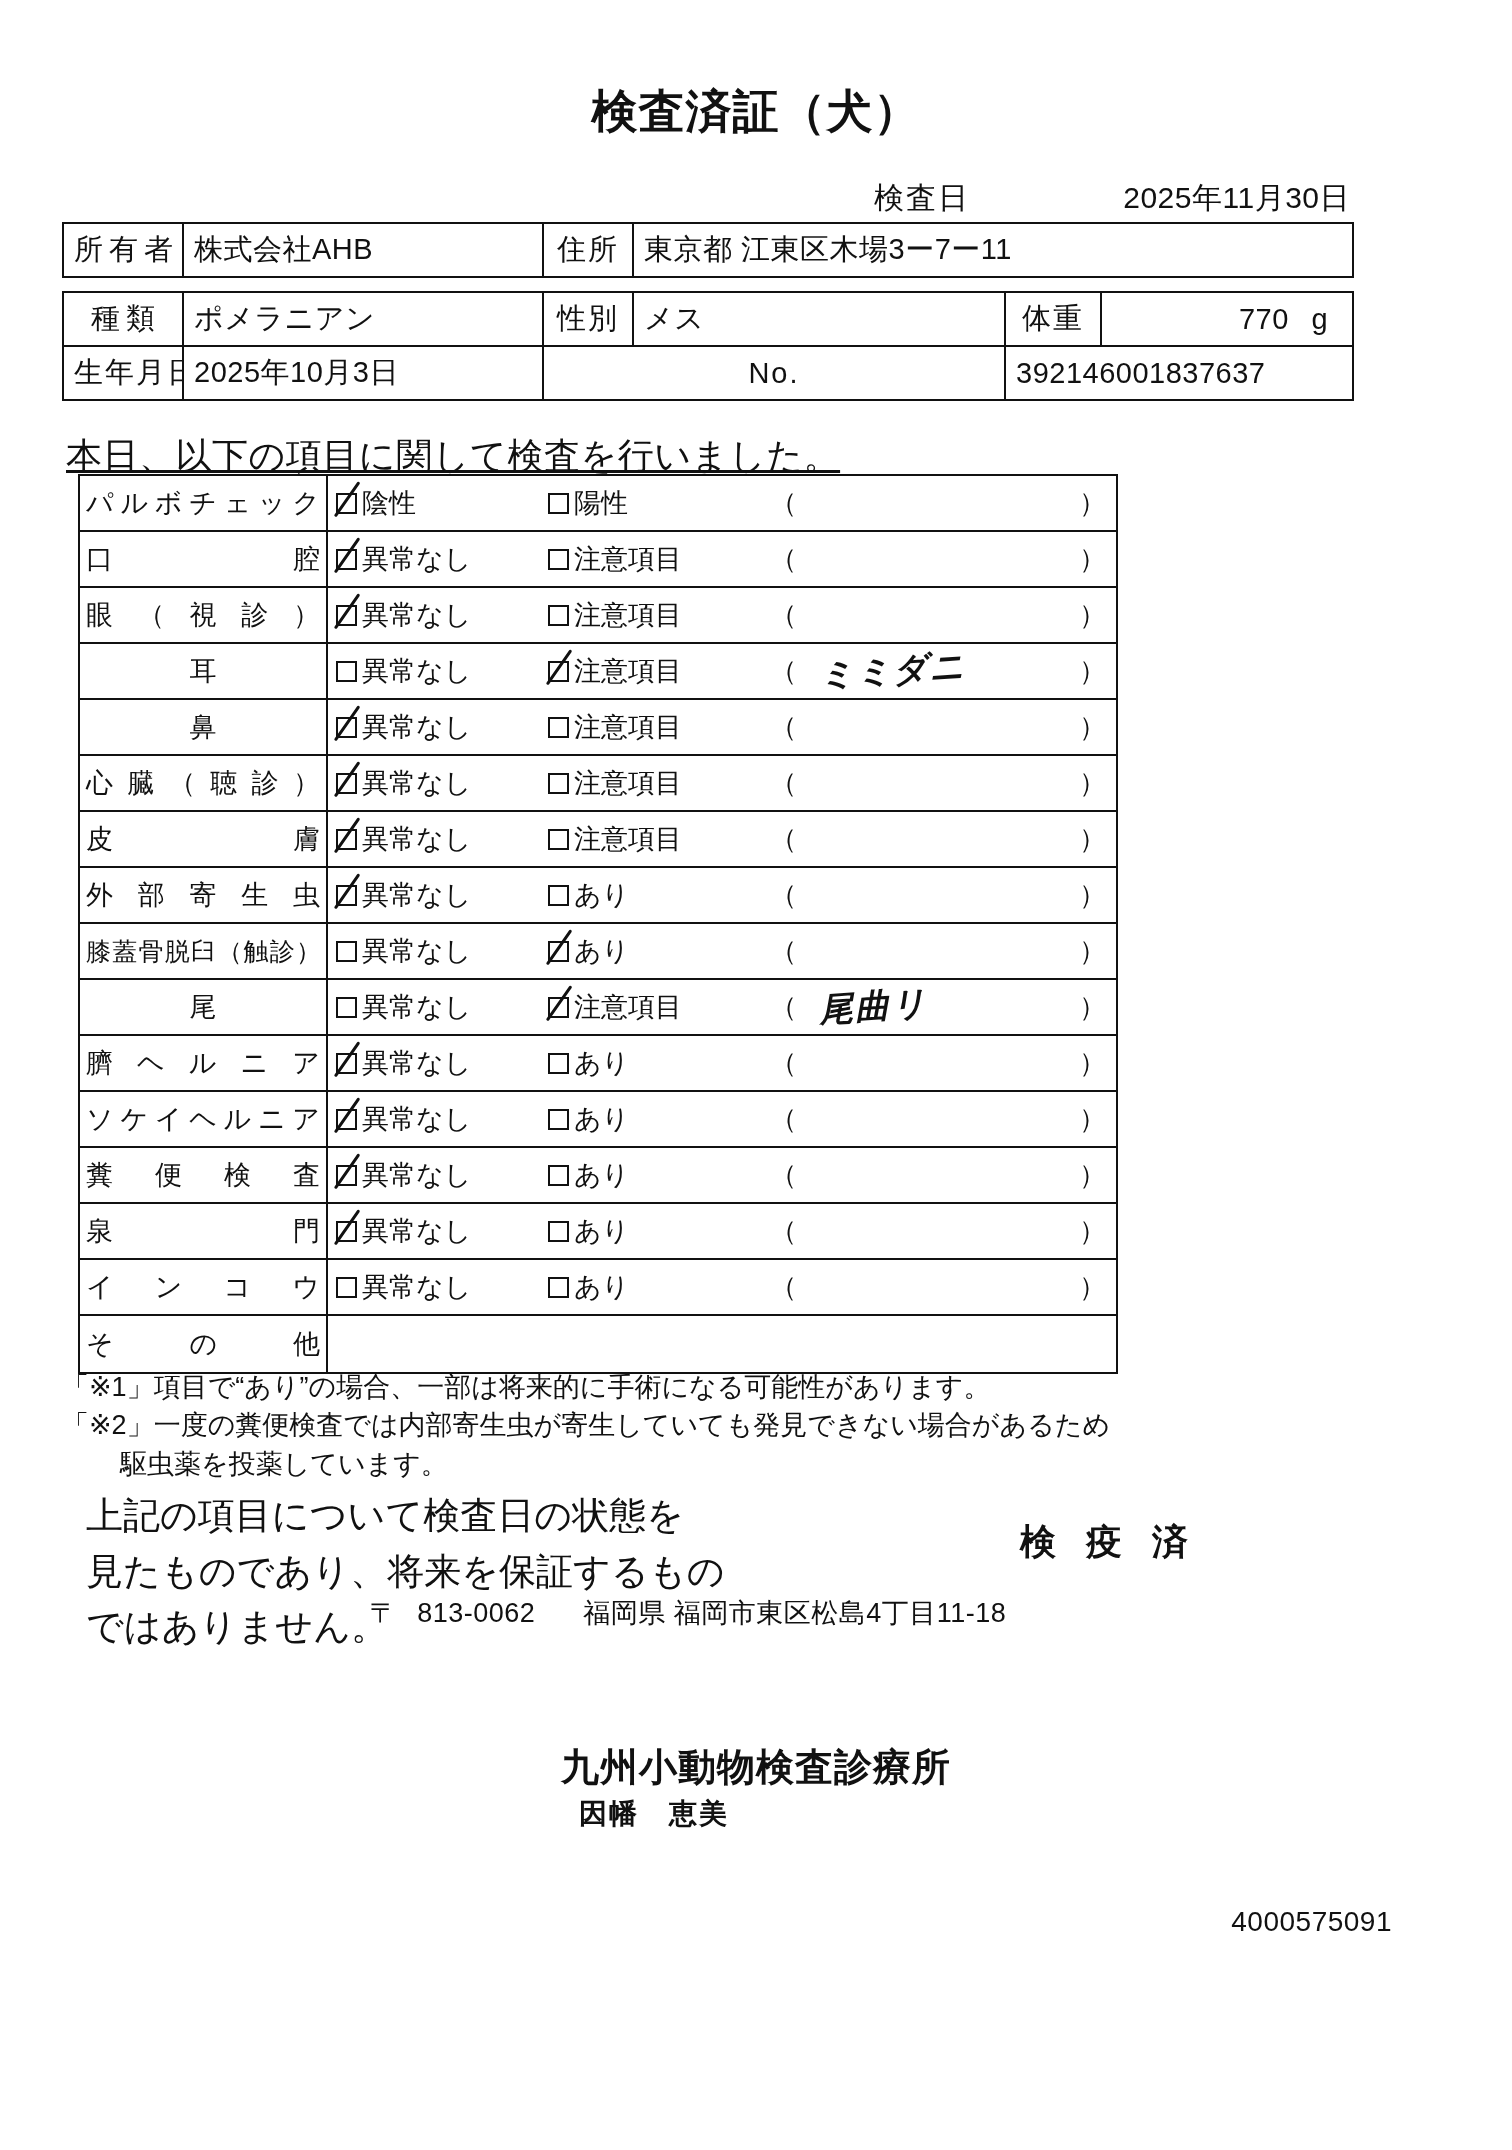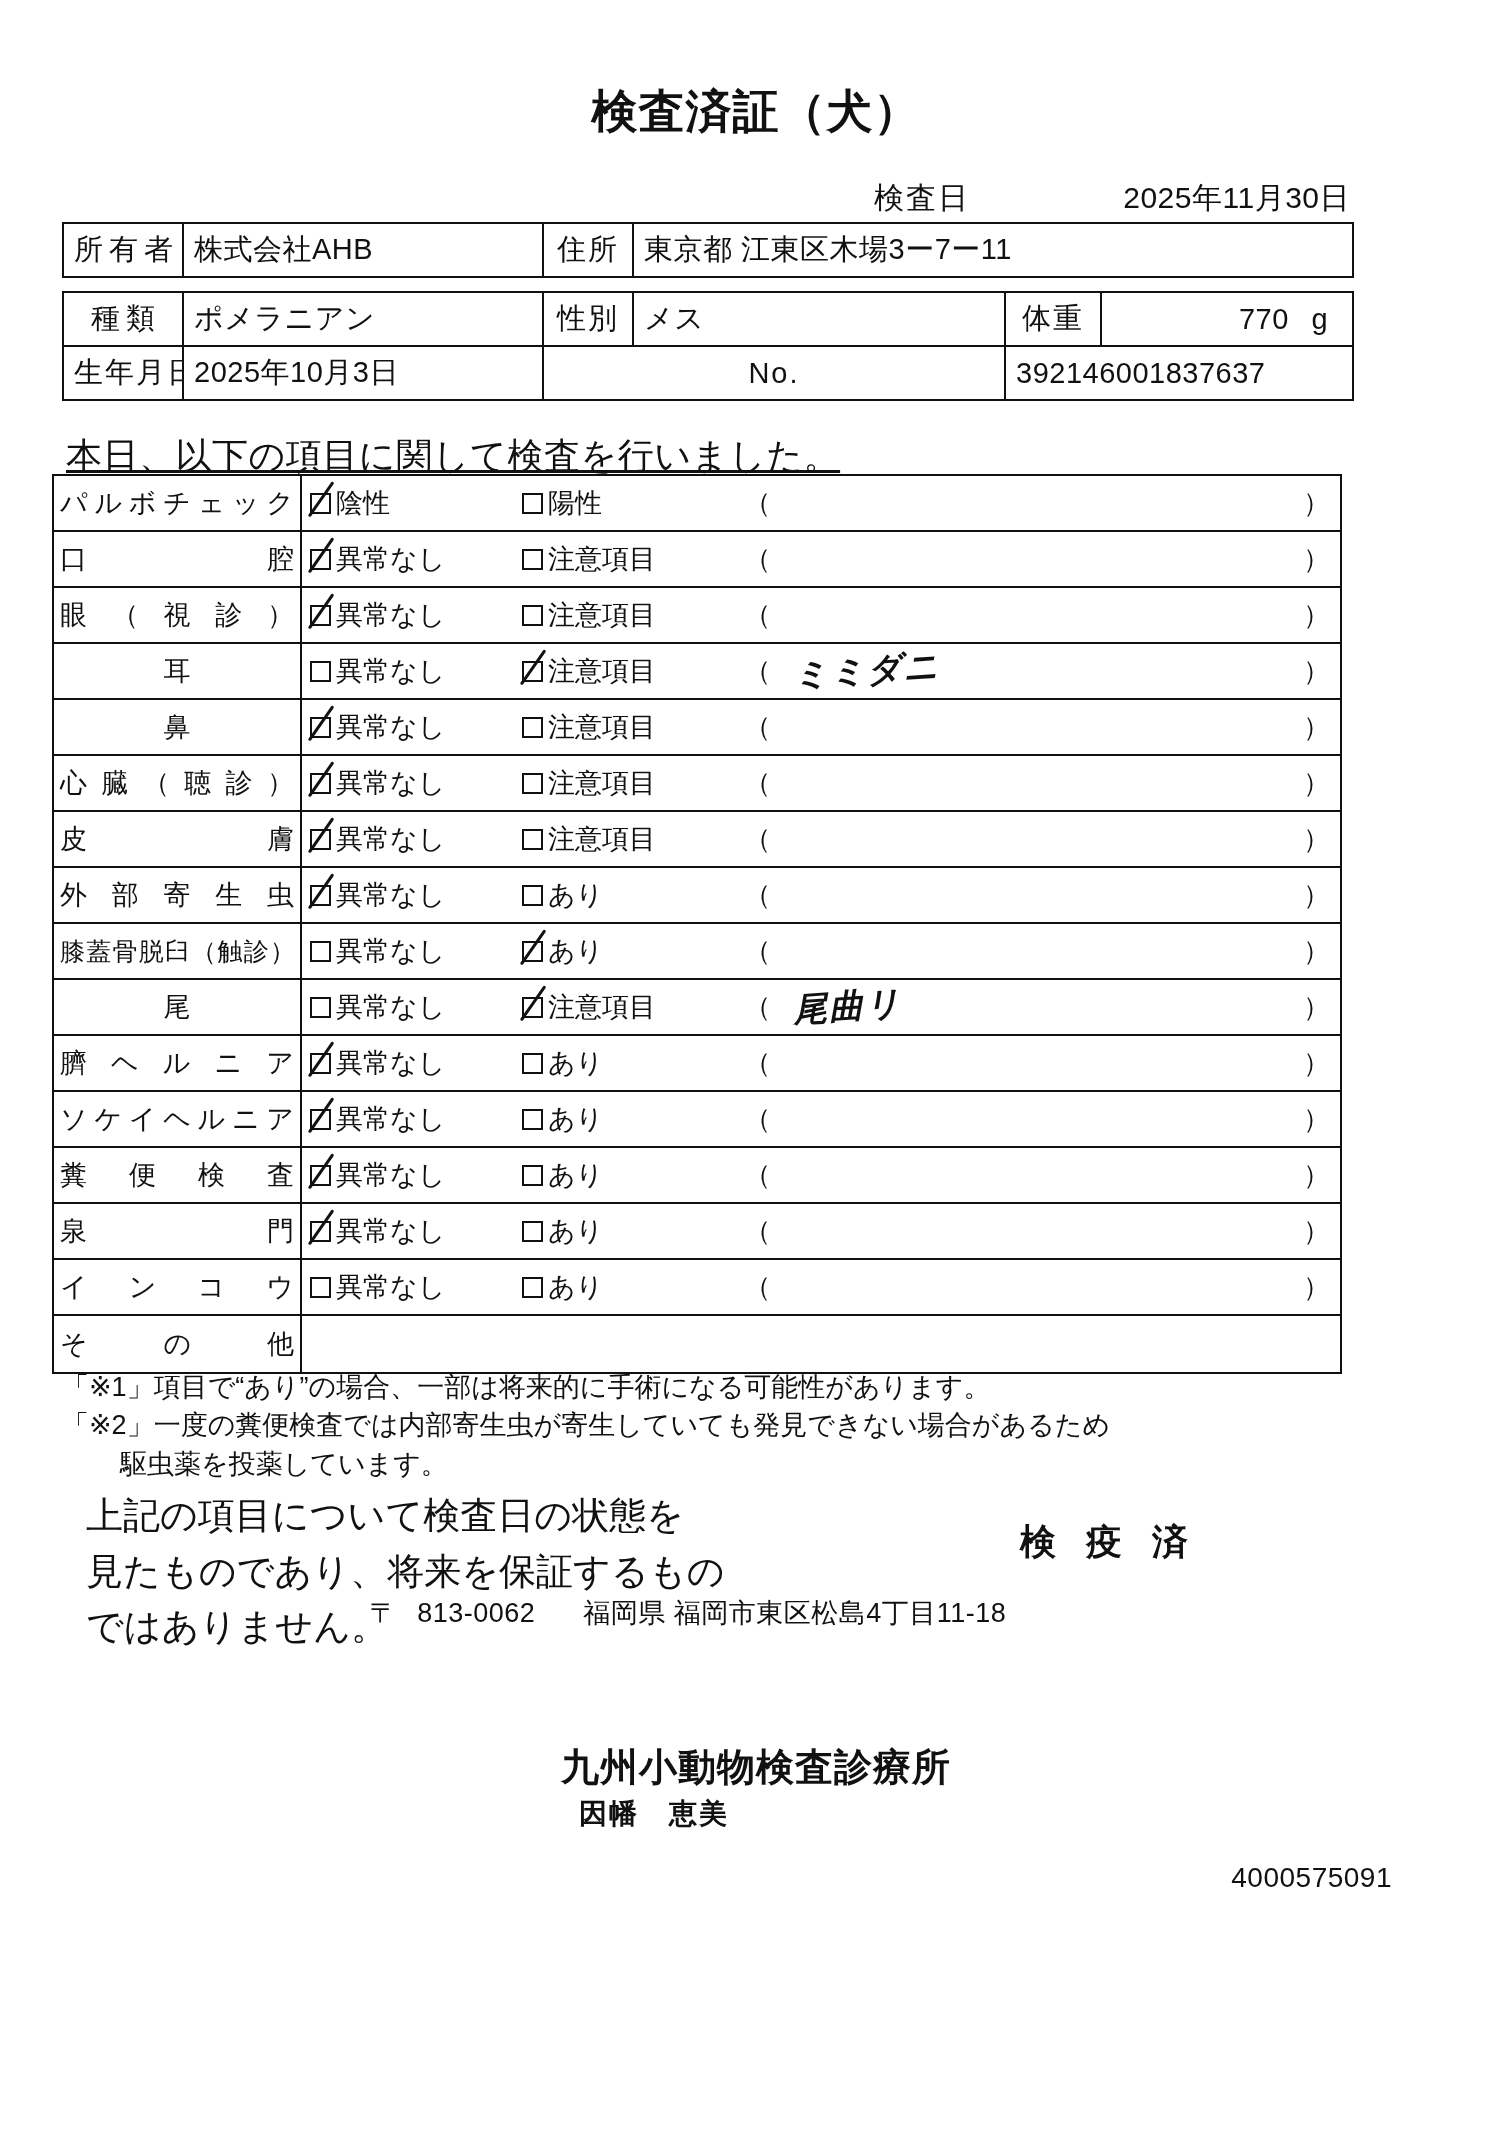--- a/index.html
+++ b/index.html
@@ -101,22 +101,22 @@
     left: 66px;
     font-size: 36px;
     letter-spacing: 0.5px;
     text-decoration: underline;
   }
 
   
   .chk-table {
     position: absolute;
     top: 474px;
-    left: 52px;
-    width: 1290px;
+    left: 78px;
+    width: 1040px;
     border-collapse: collapse;
     table-layout: fixed;
     font-size: 27px;
     border-radius: 23px;
   }
   .chk-table td {
     border: 2px solid #111;
     height: 54px;
     padding: 0 8px;
     vertical-align: middle;
@@ -258,21 +258,21 @@
     top: 1795px;
     left: 0;
     width: 1308px;
     text-align: center;
     font-size: 28px;
     font-weight: bold;
     letter-spacing: 2px;
   }
   .ref-no {
     position: absolute;
-    top: 1862px;
+    top: 1906px;
     left: 0;
     width: 1392px;
     text-align: right;
     font-size: 28px;
     letter-spacing: 0.5px;
   }
 </style>
 </head>
 <body>
 

